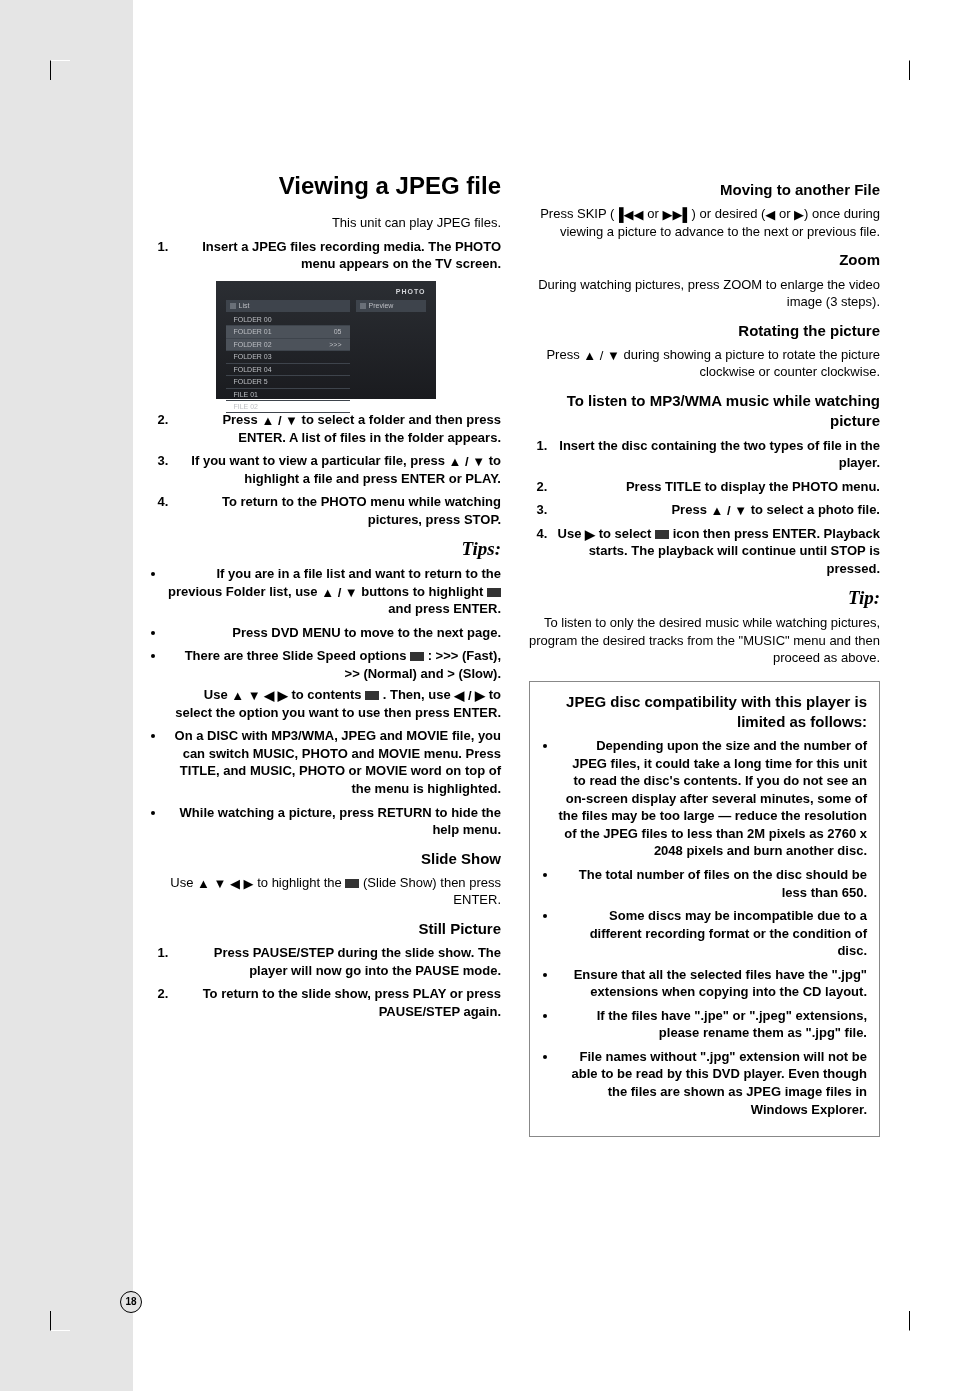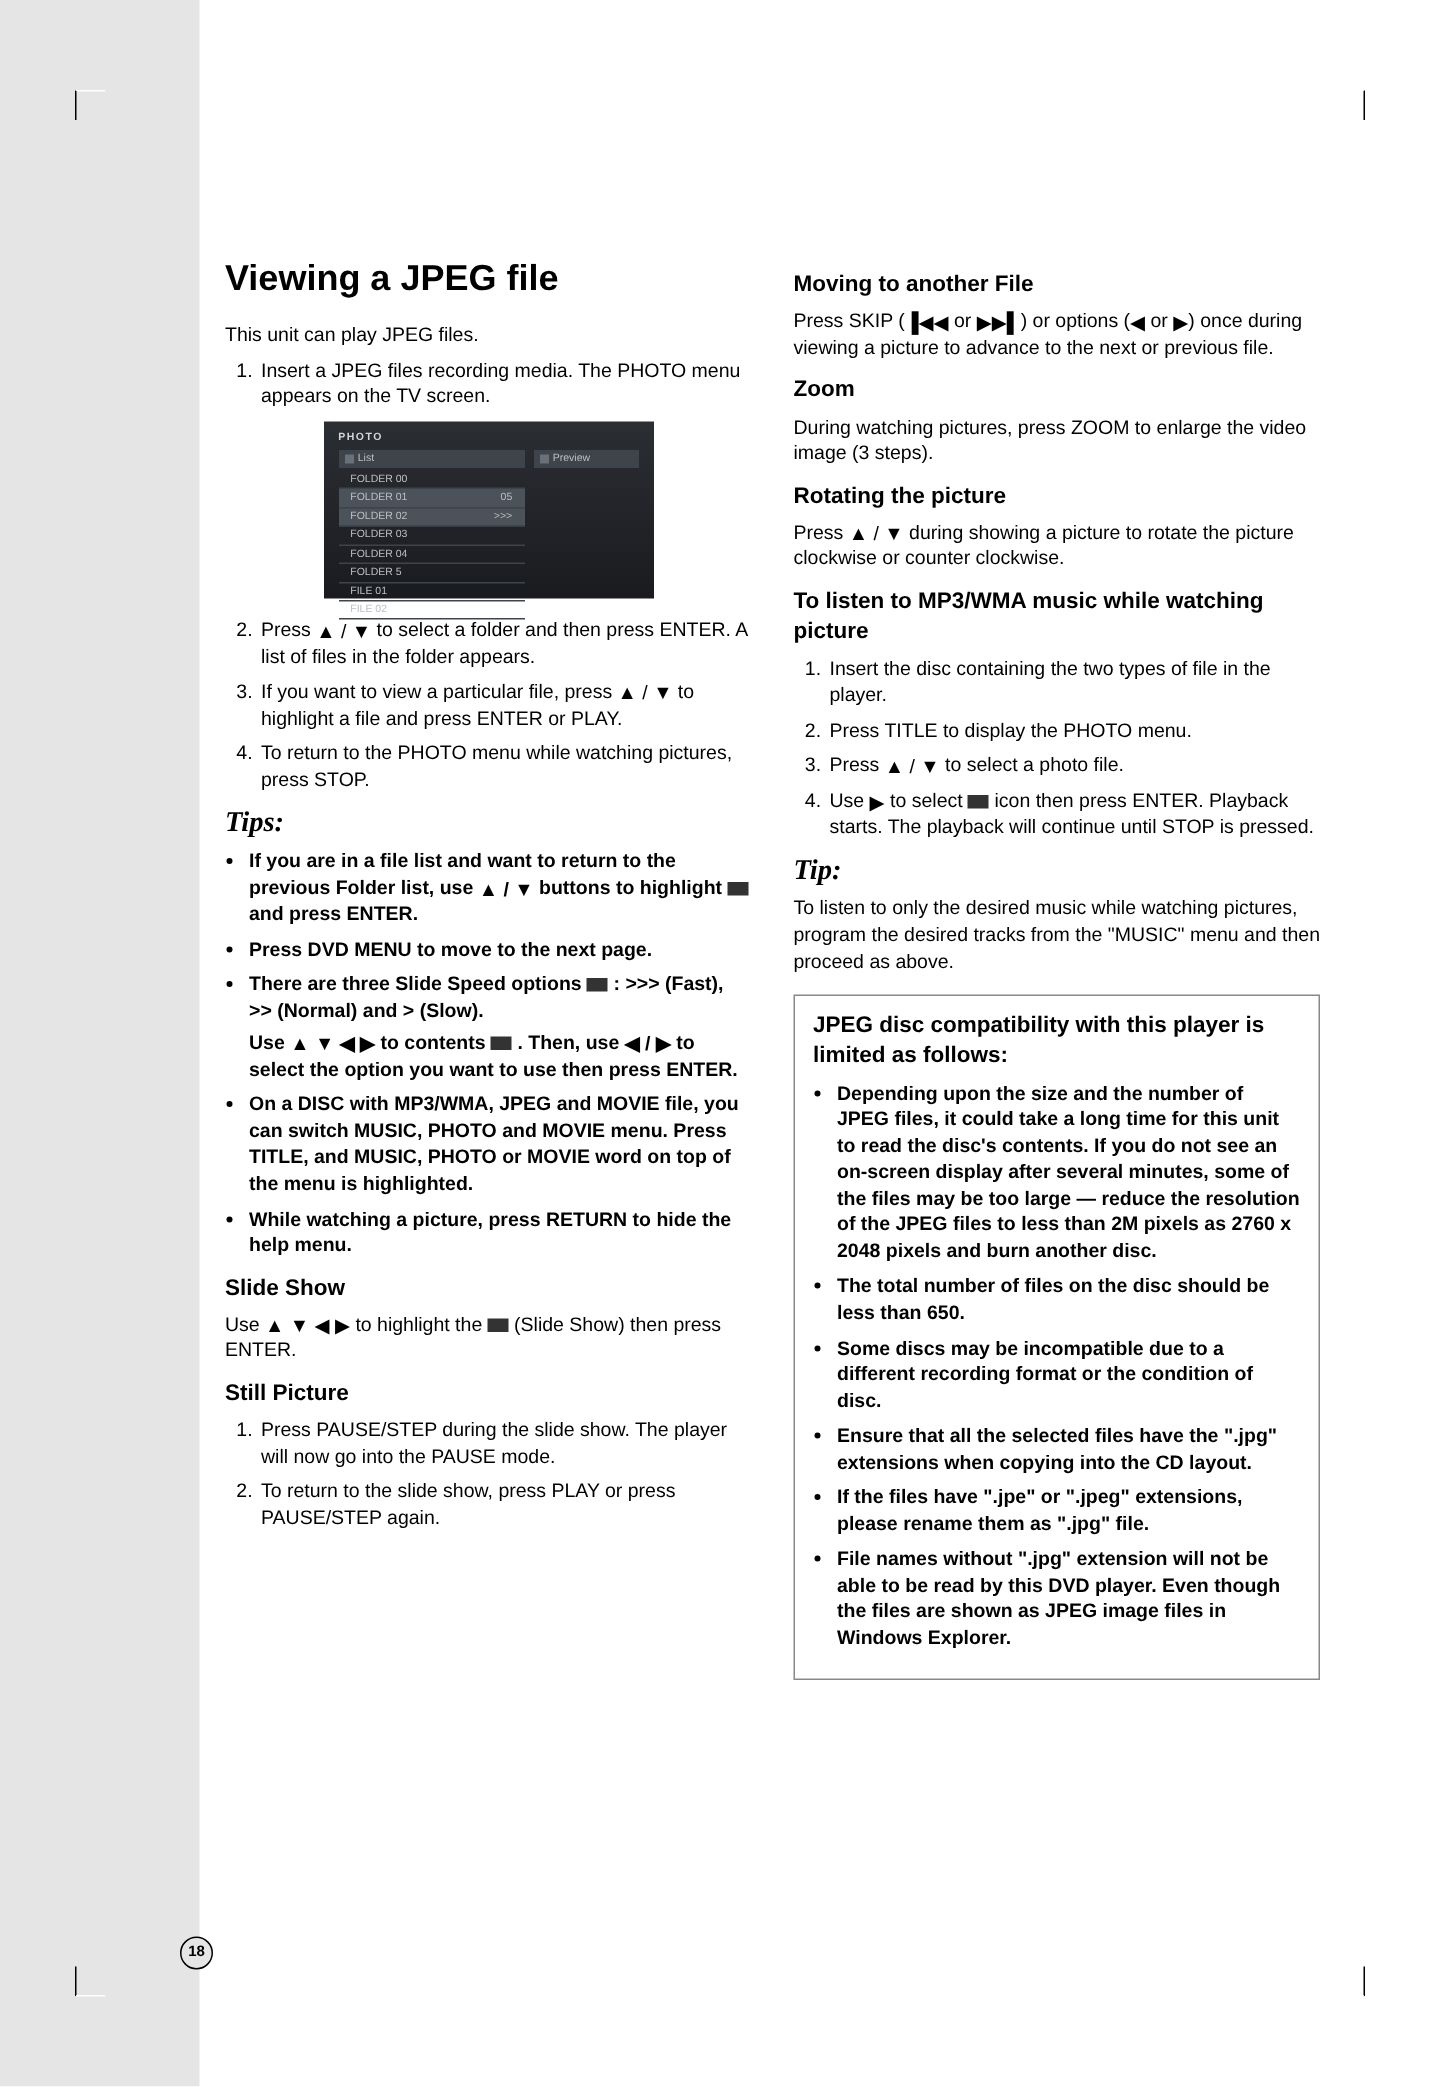--- a/index.html
+++ b/index.html
@@ -39,20 +39,21 @@
     position: absolute;
     top: 170px;
     left: 150px;
     right: 80px;
     display: flex;
     gap: 28px;
   }
   .col {
     flex: 1;
     min-width: 0;
+    text-align: right;
   }
   h1 {
     font-size: 24px;
     font-weight: bold;
     margin-bottom: 12px;
   }
   h2 {
     font-size: 15px;
     font-weight: bold;
     margin-top: 10px;
@@ -60,20 +61,21 @@
   }
   p { margin-bottom: 6px; }
   ol {
     list-style: decimal;
     padding-left: 22px;
     margin-bottom: 8px;
   }
   ol li {
     margin-bottom: 6px;
     padding-left: 2px;
+    font-weight: bold;
   }
   ul.bullets {
     list-style: disc;
     padding-left: 16px;
     margin-bottom: 8px;
   }
   ul.bullets li {
     margin-bottom: 6px;
     font-weight: bold;
   }
@@ -252,21 +254,21 @@
 
       <h2>Still Picture</h2>
       <ol>
         <li>Press PAUSE/STEP during the slide show. The player will now go into the PAUSE mode.</li>
         <li>To return to the slide show, press PLAY or press PAUSE/STEP again.</li>
       </ol>
     </div>
 
     <div class="col">
       <h2>Moving to another File</h2>
-      <p><span>Press SKIP (</span><span class="glyph">▐◀◀</span><span> or </span><span class="glyph">▶▶▌</span><span>) or options (</span><span class="glyph">◀</span><span> or </span><span class="glyph">▶</span><span>) once during viewing a picture to advance to the next or previous file.</span></p>
+      <p><span>Press SKIP (</span><span class="glyph">▐◀◀</span><span> or </span><span class="glyph">▶▶▌</span><span>) or desired (</span><span class="glyph">◀</span><span> or </span><span class="glyph">▶</span><span>) once during viewing a picture to advance to the next or previous file.</span></p>
 
       <h2>Zoom</h2>
       <p>During watching pictures, press ZOOM to enlarge the video image (3 steps).</p>
 
       <h2>Rotating the picture</h2>
       <p><span>Press </span><span class="glyph">▲ / ▼</span><span> during showing a picture to rotate the picture clockwise or counter clockwise.</span></p>
 
       <h2>To listen to MP3/WMA music while watching picture</h2>
       <ol>
         <li>Insert the disc containing the two types of file in the player.</li>

